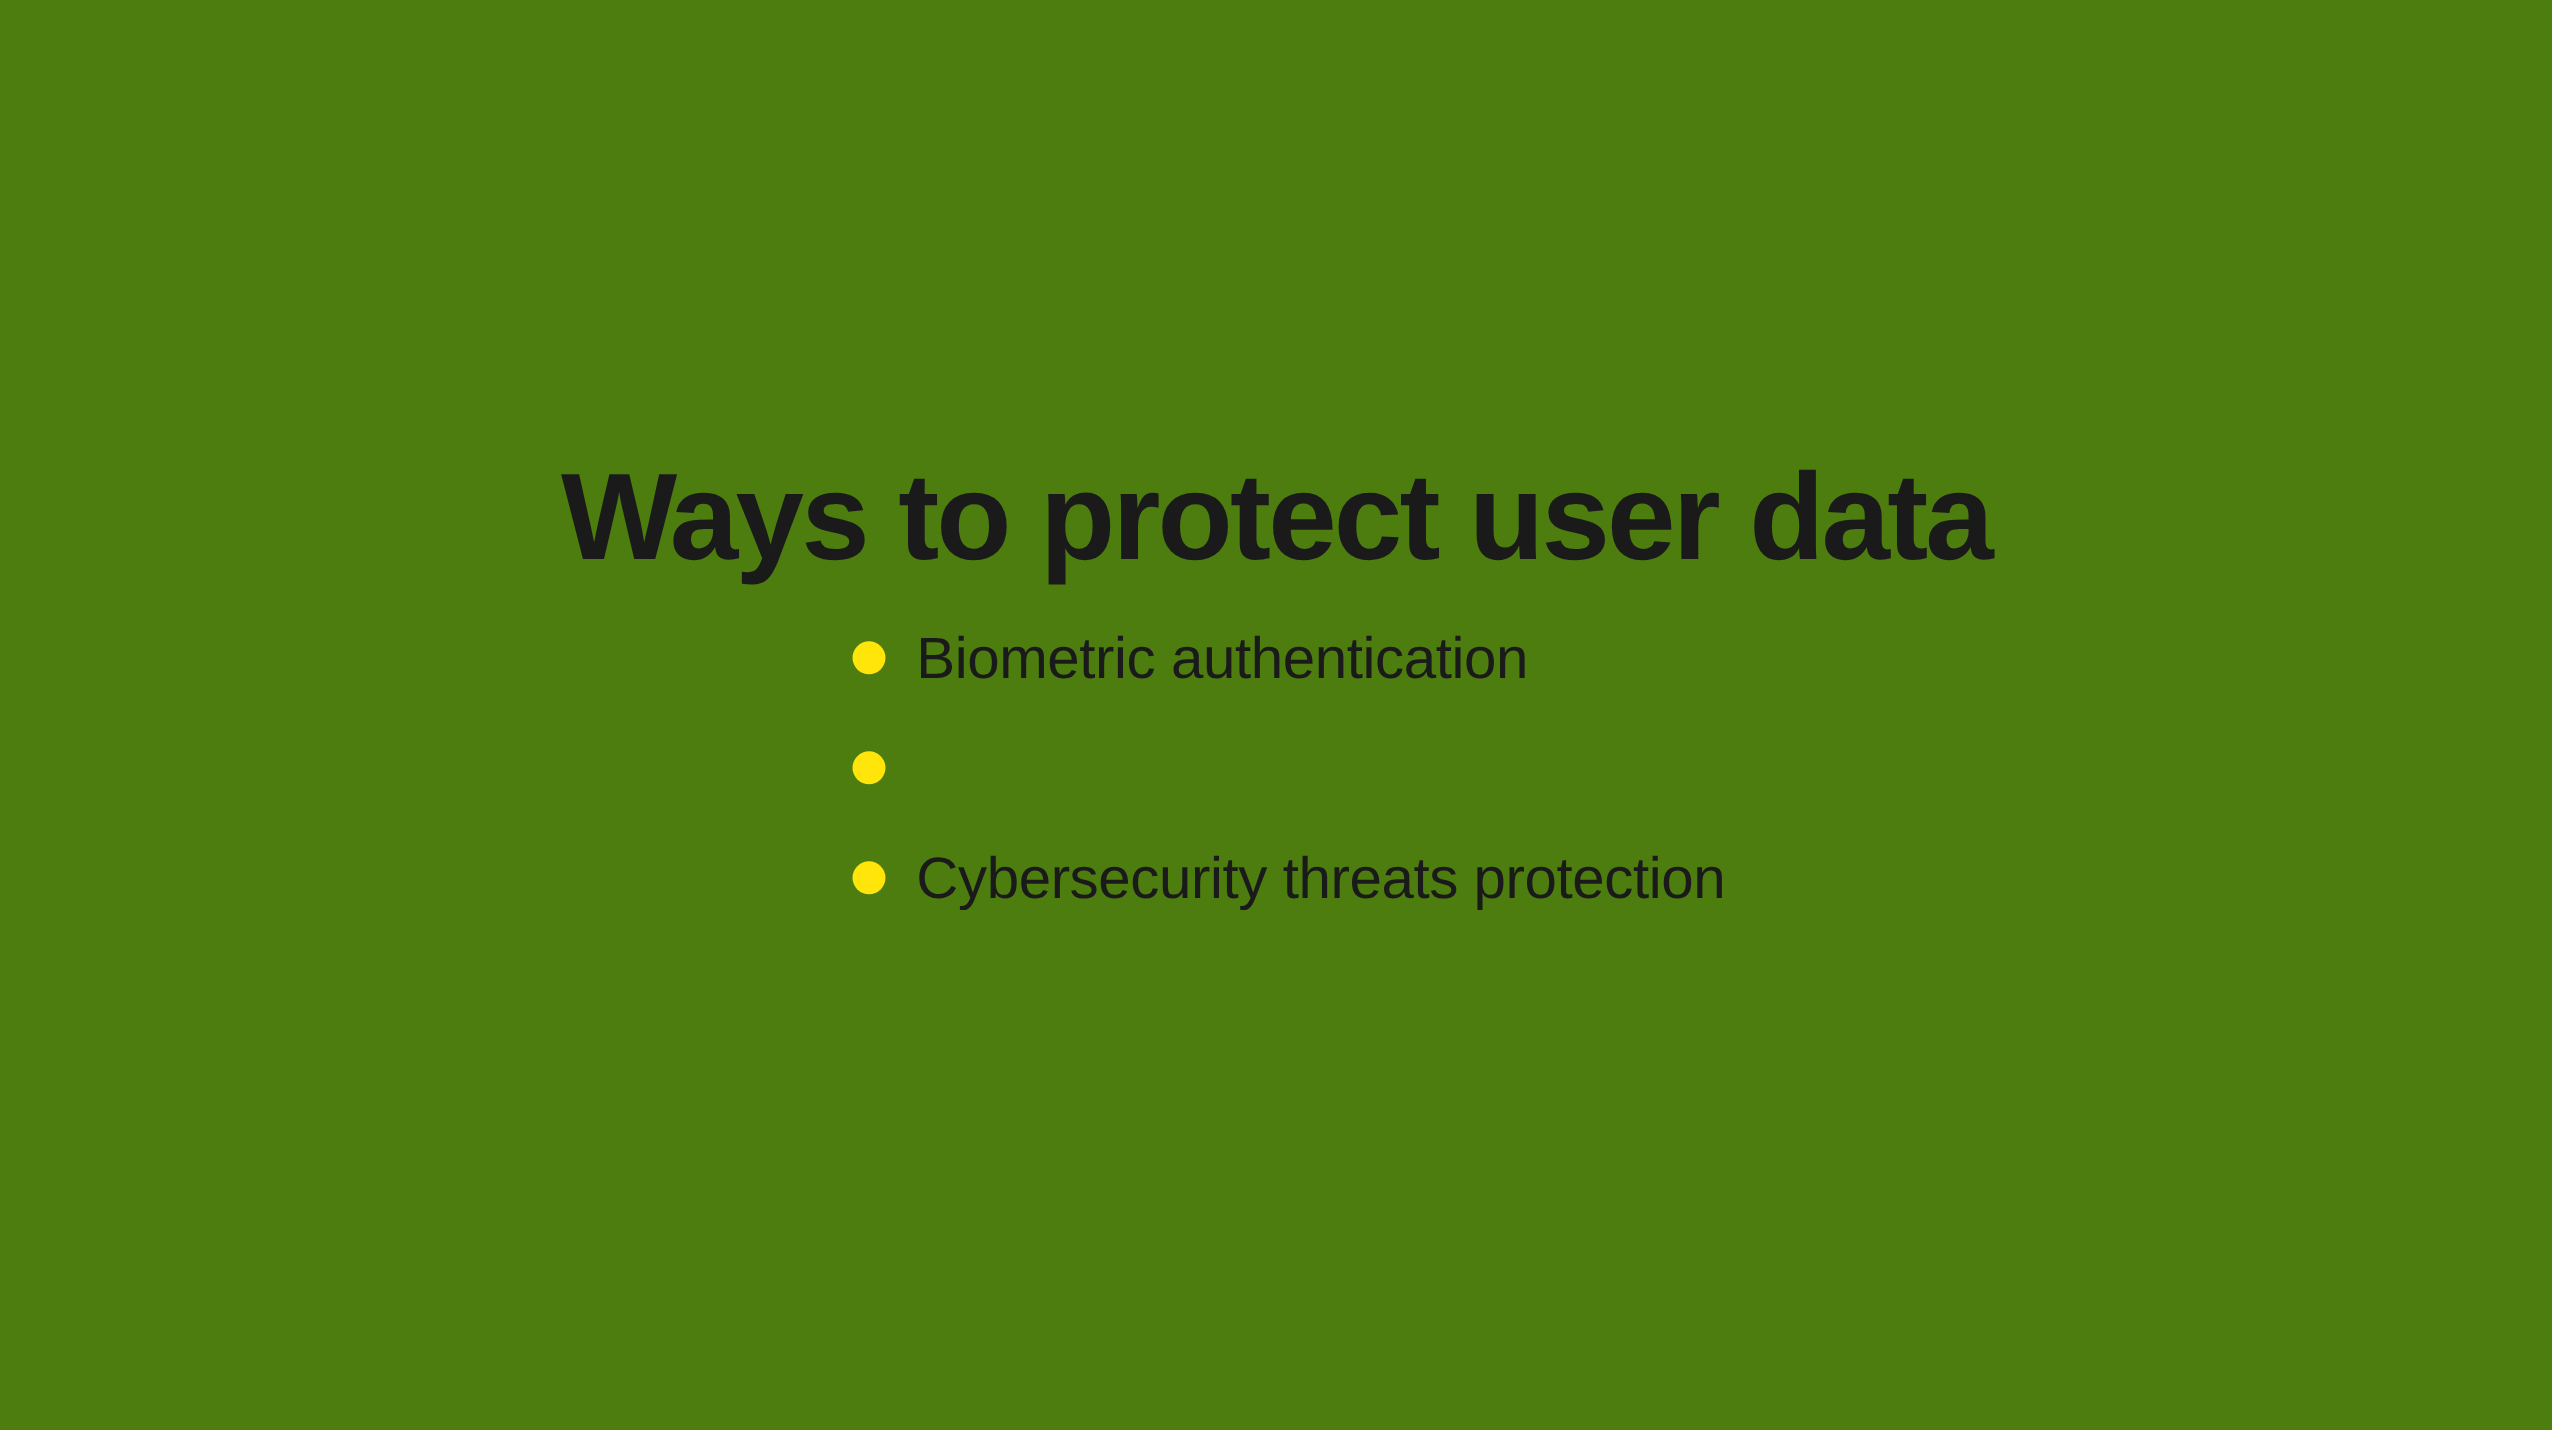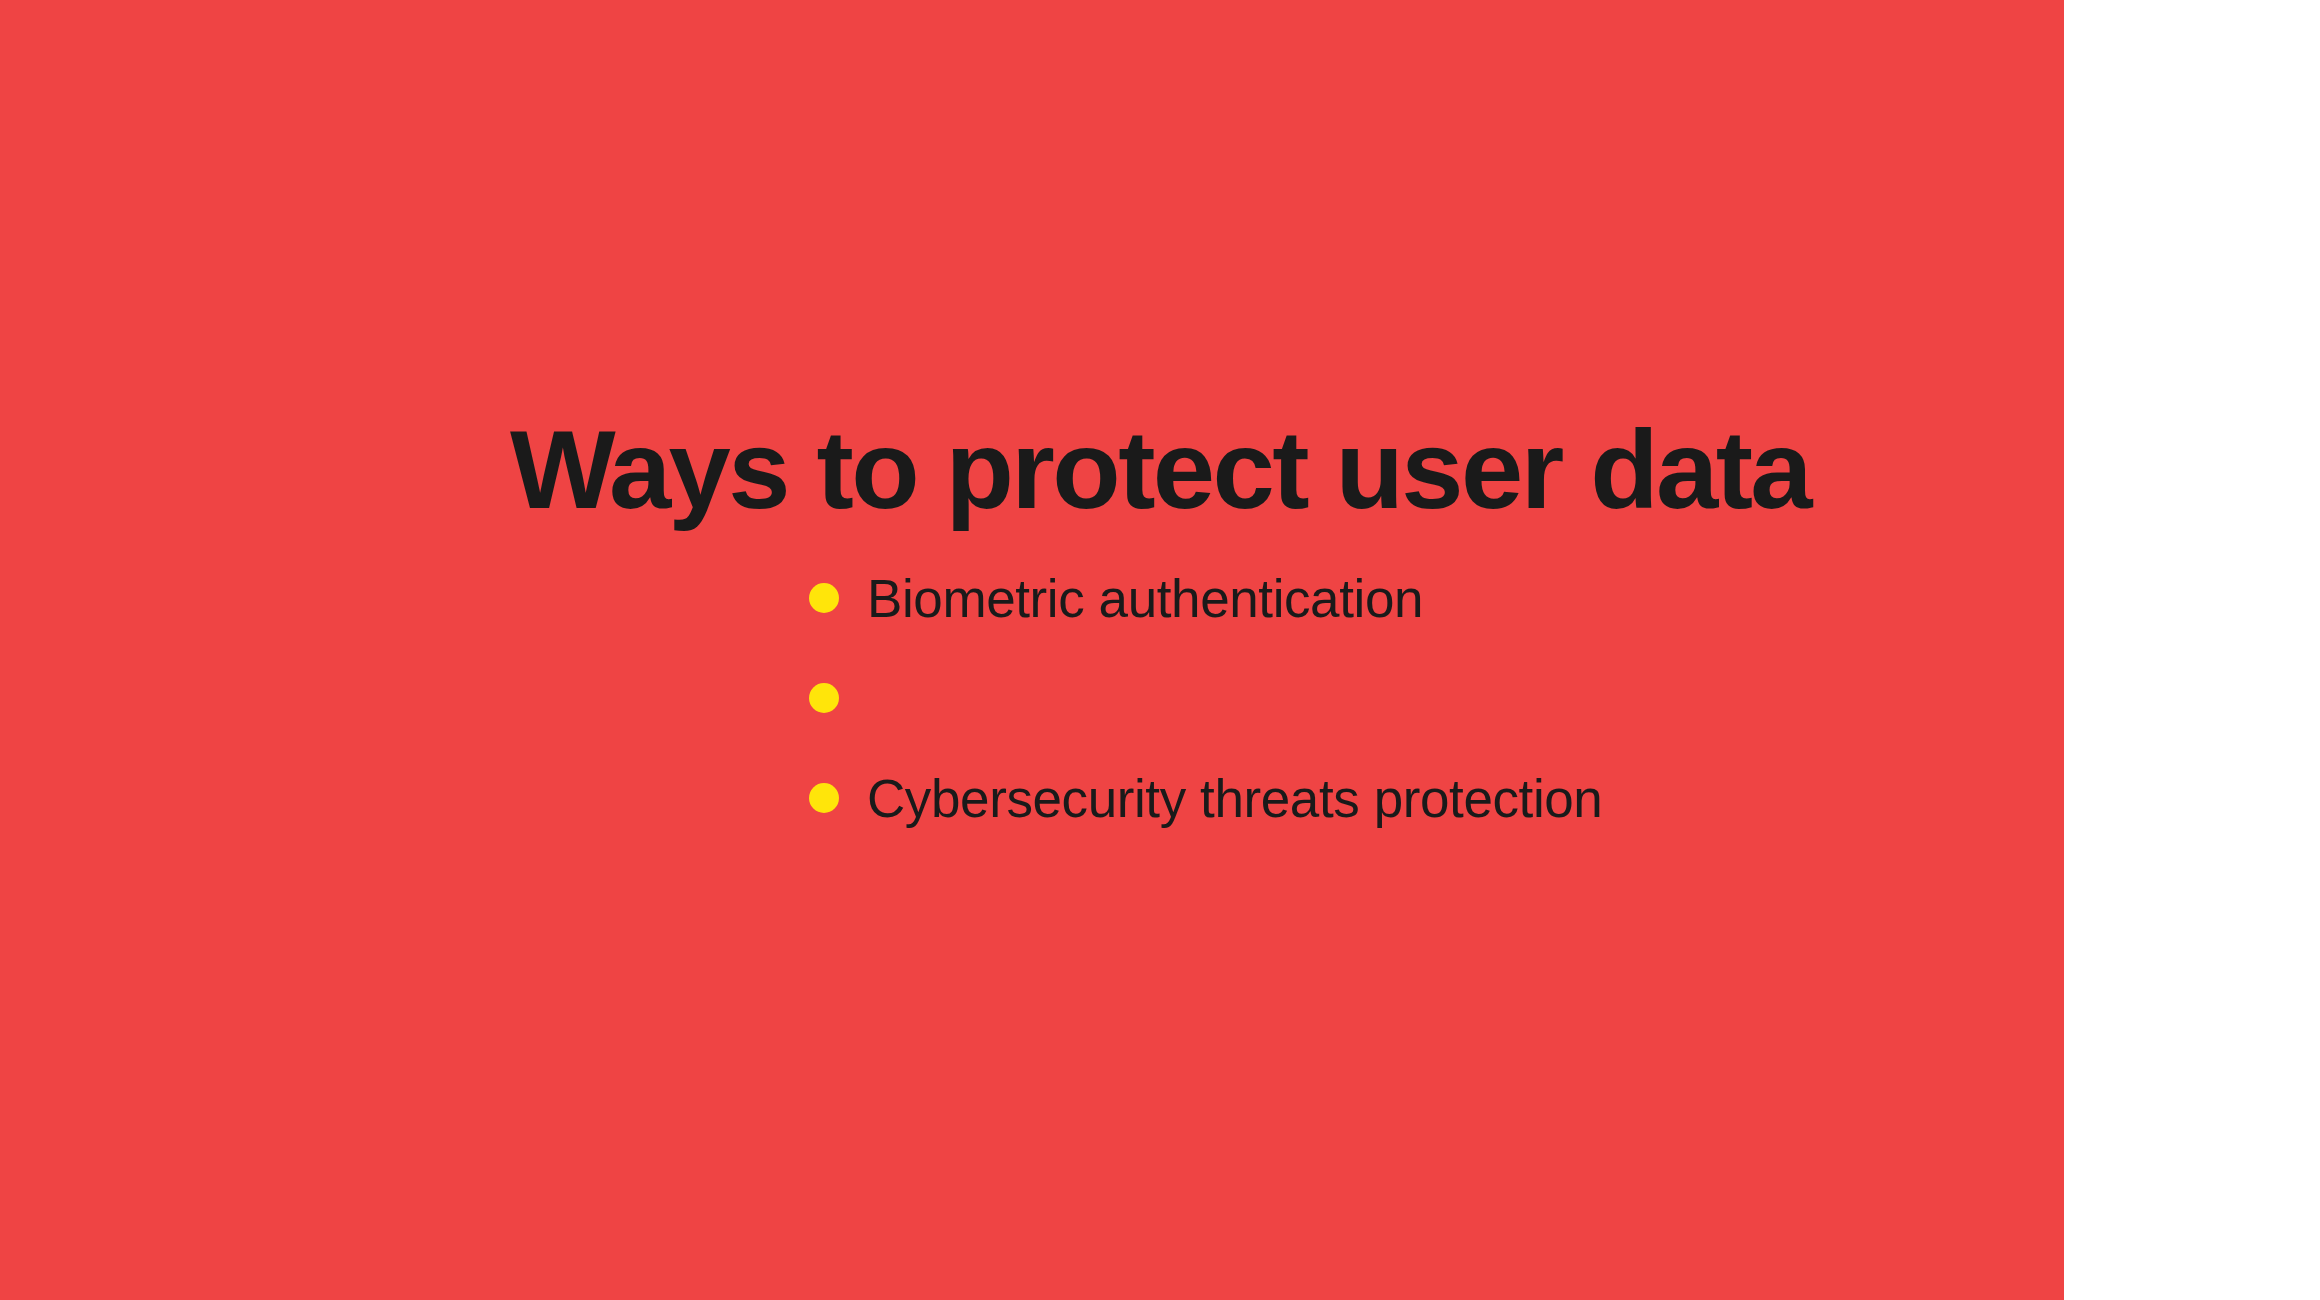--- a/index.html
+++ b/index.html
@@ -9,23 +9,23 @@
   body {
     width: 2320px;
     height: 1300px;
     background: #FFFFFF;
     font-family: "Liberation Sans", sans-serif;
     overflow: hidden;
   }
 
   .slide {
     position: relative;
-    width: 2064px;
+    width: 2320px;
     height: 1300px;
-    background: #ef4444;
+    background: #4d7c0f;
     box-sizing: border-box;
   }
 
   .slide-title {
     position: absolute;
     top: 330px;
     left: 0;
     width: 2320px;
     text-align: center;
     font-family: "Liberation Sans", sans-serif;
@@ -33,21 +33,21 @@
     font-weight: 700;
     line-height: 1.16;
     letter-spacing: -2.6px;
     color: #1A1A1A;
     white-space: nowrap;
   }
 
   .bullet-list {
     position: absolute;
     top: 548px;
-    left: 809px;
+    left: 775px;
     margin: 0;
     padding: 0;
     list-style: none;
   }
 
   .bullet-item {
     display: flex;
     align-items: center;
     height: 100px;
     margin: 0;

